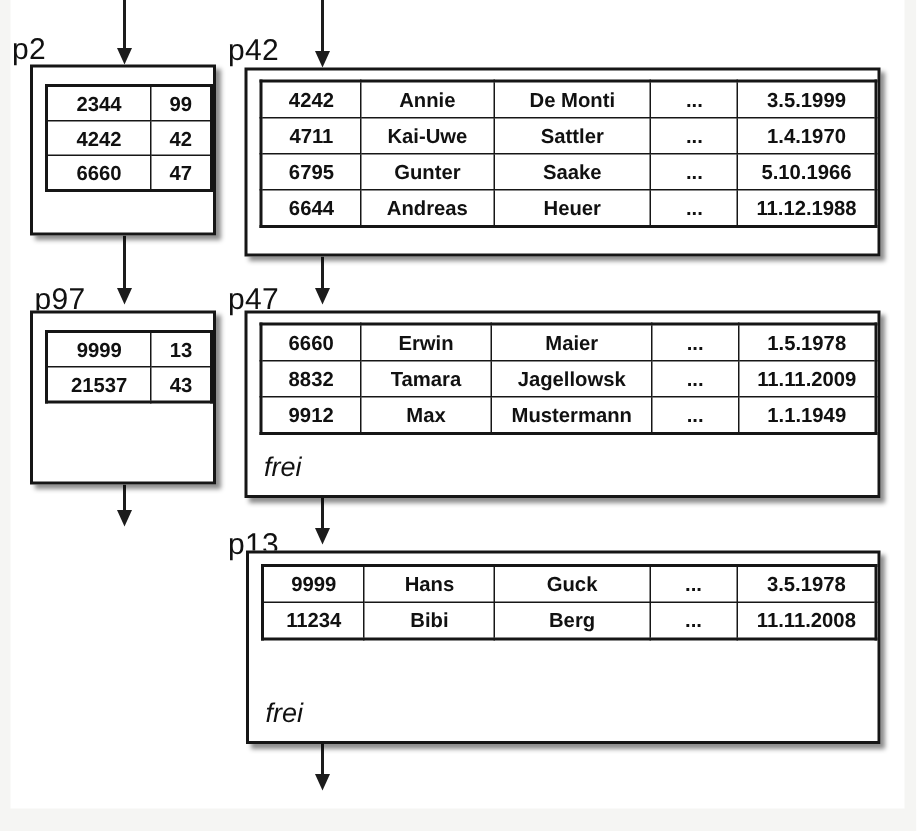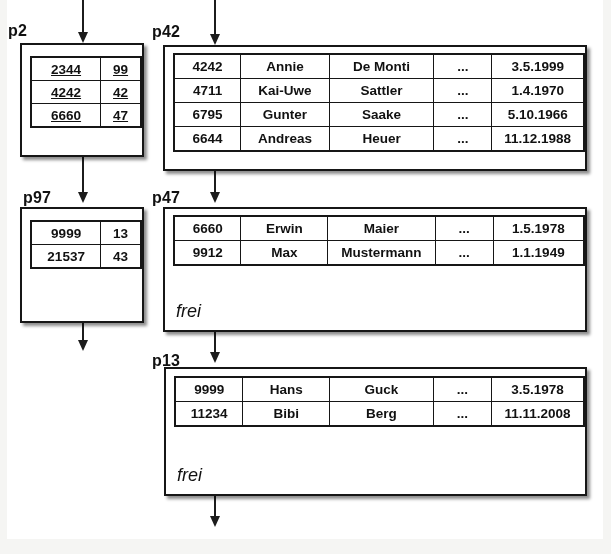--- a/index.html
+++ b/index.html
@@ -19,22 +19,22 @@
 
   .page {
     position: absolute;
     box-sizing: border-box;
     background: #ffffff;
     border: 2px solid #161616;
     box-shadow: 3px 3px 3px rgba(0,0,0,0.45);
   }
   .page-label {
     position: absolute;
-    font-size: 16px;
-    font-weight: bold;
+    font-size: 20px;
+    font-weight: normal;
     letter-spacing: 0.2px;
   }
   table.tbl {
     position: absolute;
     border-collapse: collapse;
     table-layout: fixed;
     background: #fff;
     border: 2px solid #161616;
   }
   .tbl td {
@@ -104,21 +104,21 @@
     <div class="shaft"></div>
     <div class="head"></div>
   </div>
   <div class="arrow" style="left:210px; top:496px; height:31px;">
     <div class="shaft"></div>
     <div class="head"></div>
   </div>
 
   <div class="page-label" style="left:8px; top:22px;">p2</div>
   <div class="page" style="left:20px; top:43px; width:124px; height:114px;">
-    <table class="tbl idx" style="left:8px; top:11px;text-decoration:underline;">
+    <table class="tbl idx" style="left:8px; top:11px;">
       <tbody>
           <tr>
         <td style="width:66px">2344</td>
         <td style="width:36px">99</td>
       </tr>
       <tr>
         <td>4242</td>
         <td>42</td>
       </tr>
       <tr>
@@ -186,20 +186,27 @@
     <table class="tbl dat" style="left:8px; top:6px;">
       <tbody>
           <tr>
         <td style="width:65px">6660</td>
         <td style="width:87px">Erwin</td>
         <td style="width:105px">Maier</td>
         <td style="width:58px">...</td>
         <td style="width:89px">1.5.1978</td>
       </tr>
       <tr>
+        <td>8832</td>
+        <td>Tamara</td>
+        <td>Jagellowsk</td>
+        <td>...</td>
+        <td>11.11.2009</td>
+      </tr>
+      <tr>
         <td>9912</td>
         <td>Max</td>
         <td>Mustermann</td>
         <td>...</td>
         <td>1.1.1949</td>
       </tr>
     </tbody>
       </table>
     <div class="frei">frei</div>
   </div>

